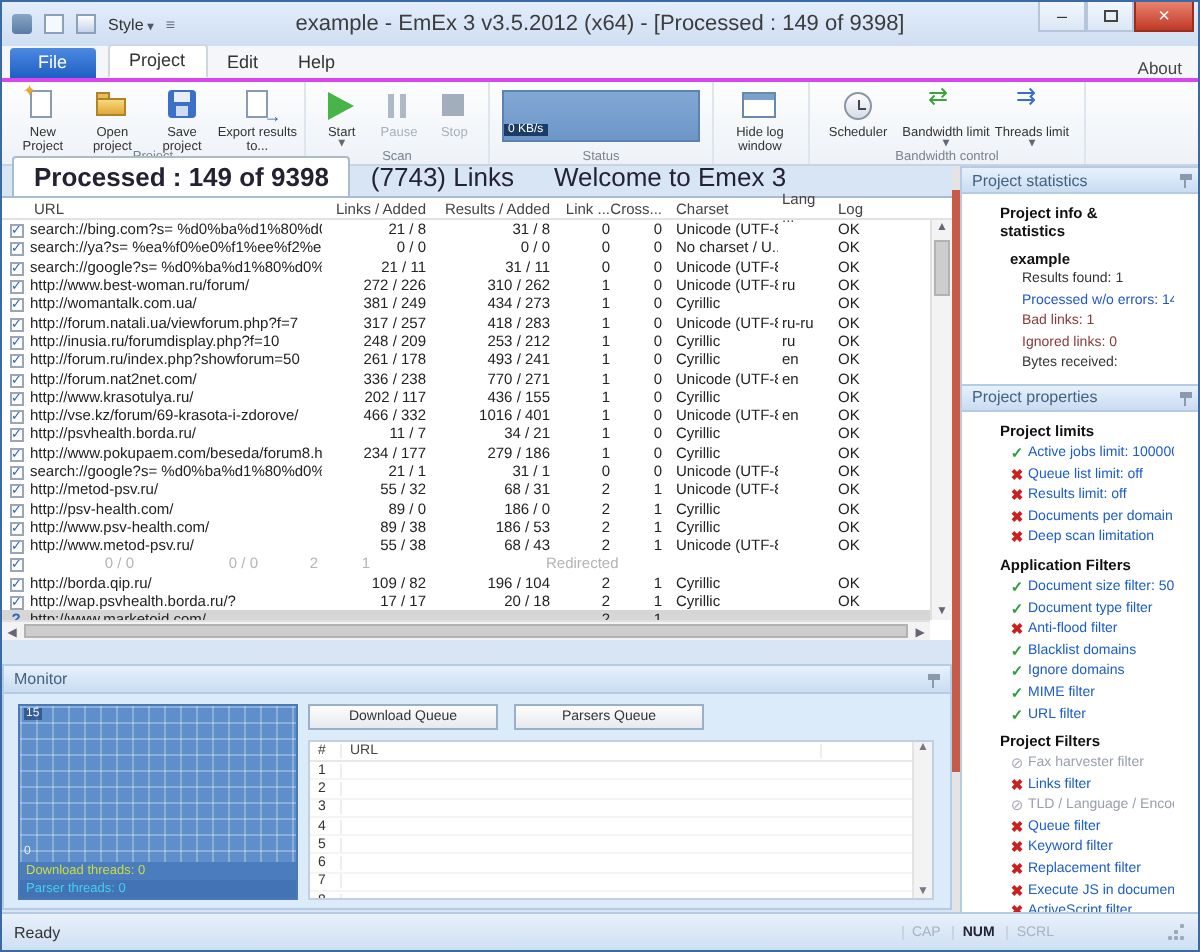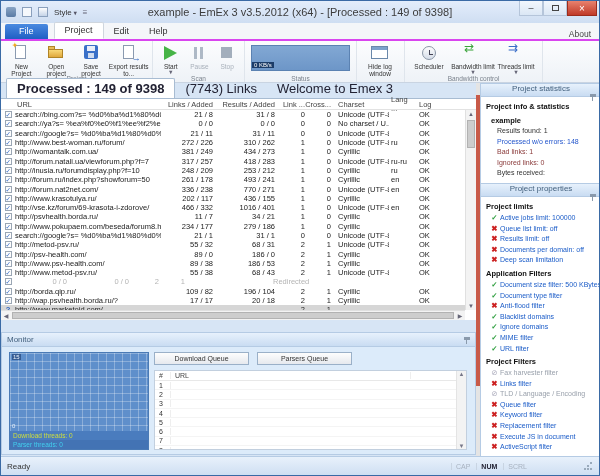--- a/index.html
+++ b/index.html
@@ -121,22 +121,22 @@
   .q-num{width:16px;padding-left:4px;flex:none;border-right:1px solid #eee;}
   .q-url{flex:1;padding-left:4px;border-right:1px solid #eee;}
   .q-extra{width:55px;flex:none;}
   .qrow{display:flex;height:9.3px;font-size:7px;color:#333;align-items:center;border-bottom:1px solid #f4f4f4;}
   .qscroll{position:absolute;right:0;top:0;bottom:0;width:10px;background:#f3f3f3;border-left:1px solid #e4e4e4;}
   .qscroll .arr{position:absolute;left:0;width:100%;text-align:center;font-size:6px;color:#778;}
   
   .side-scroll{position:absolute;left:475px;top:82px;width:4px;bottom:19px;background:#e4e4e4;}
   .side-scroll .sthumb{position:absolute;left:0;width:100%;top:12px;height:78%;background:#c85a48;}
   .sidebar{position:absolute;left:479px;top:82px;width:121px;bottom:19px;background:#fff;border-left:1px solid #b5cbe4;}
-  .spanel .phead{border-top:1px solid #b5cbe4;flex-direction:column;}
-  .sbody{padding:2px 0 4px;}
+  .spanel .phead{border-top:1px solid #b5cbe4;}
+  .sbody{padding:2px 14px 4px;}
   .shead0{font-size:7.5px;font-weight:bold;color:#111;padding:3px 5px 2px;}
   .shead1{font-size:7.5px;font-weight:bold;color:#111;padding:3px 0 1px 10px;}
   .sitem{display:flex;align-items:center;font-size:7px;line-height:10.6px;padding-left:8px;white-space:nowrap;overflow:hidden;}
   .sitem .si{width:11px;flex:none;text-align:center;font-style:normal;font-size:7.5px;}
   .si.check{color:#2e9e3e;font-weight:bold;}
   .si.cross{color:#cc2020;font-weight:bold;}
   .si.disabled{color:#aab;}
   .sitem .txt{color:#1b5cc8;}
   .sitem.plain{padding-left:16px;}
   .sitem.plain .txt{color:#333;}

